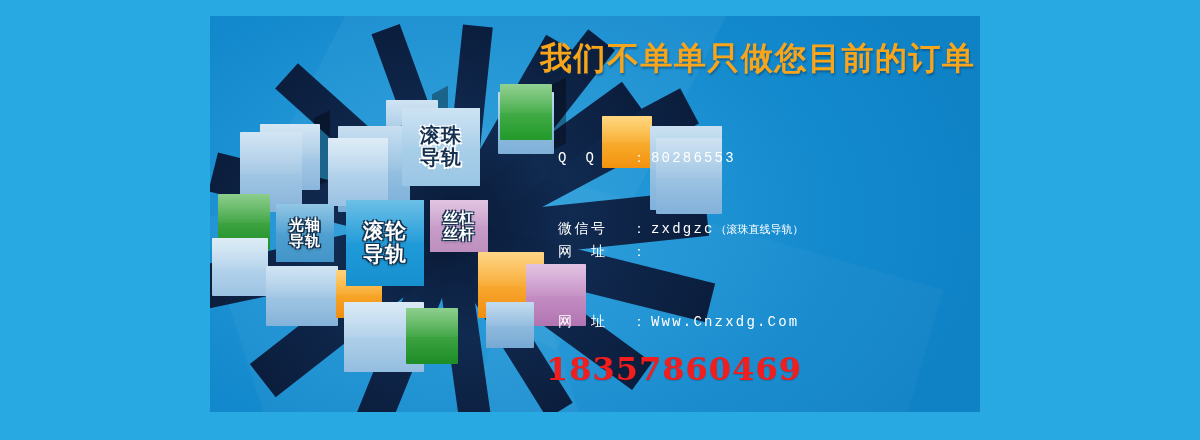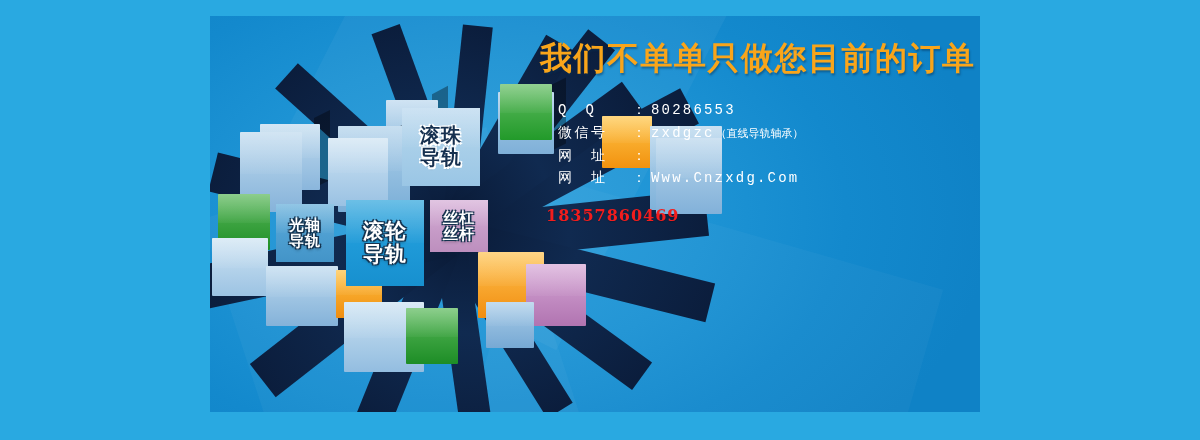--- a/index.html
+++ b/index.html
@@ -164,20 +164,21 @@
     width: 74px;
     letter-spacing: 2.5px;
     font-weight: 400;
   }
   .c-colon {
     margin-right: 5px;
   }
   .c-value {
     letter-spacing: 2.2px;
     font-weight: 400;
+    margin-top: 48px;
   }
   .c-note {
     font-size: 11px;
     letter-spacing: 0;
     margin-left: 1px;
   }
   .phone {
     margin-top: 16px;
     padding-left: 2px;
     display: flex;
@@ -187,21 +188,21 @@
     font-weight: 700;
     font-family: "DejaVu Sans", "Liberation Sans", sans-serif;
     white-space: nowrap;
   }
   .phone-label {
     font-size: 24px;
     letter-spacing: 1px;
     text-shadow: 0 1px 1px rgba(0,0,0,0.18);
   }
   .phone-number {
-    font-size: 16px;
+    font-size: 32px;
     letter-spacing: 1px;
     margin-left: 4px;
     font-family: "DejaVu Serif", "Liberation Serif", serif;
     text-shadow: 0 1px 1px rgba(0,0,0,0.18);
   }
 </style>
 </head>
 <body>
 
 <div class="banner-root">
@@ -330,21 +331,21 @@
       <div class="contact">
         <div class="c-row">
           <span class="c-label">Q　Q</span>
           <span class="c-colon">：</span>
           <span class="c-value">80286553</span>
         </div>
         <div class="c-row">
           <span class="c-label">微信号</span>
           <span class="c-colon">：</span>
           <span class="c-value">zxdgzc</span>
-          <span class="c-note">（直线导轨轴承）</span>
+          <span class="c-note">（滚珠直线导轨）</span>
         </div>
         <div class="c-row">
           <span class="c-label">网　址</span>
           <span class="c-colon">：</span>
         </div>
         <div class="c-row">
           <span class="c-label">网　址</span>
           <span class="c-colon">：</span>
           <span class="c-value">Www.Cnzxdg.Com</span>
         </div>

